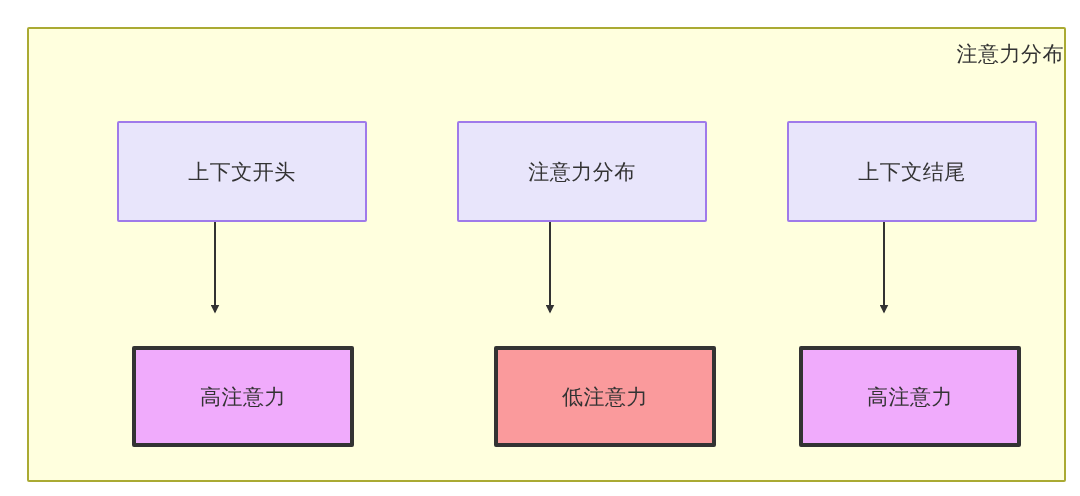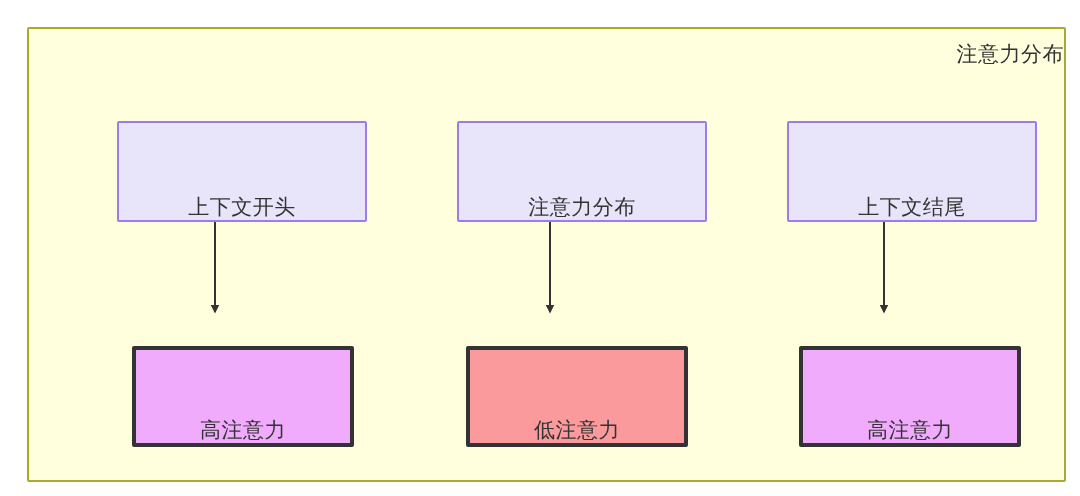--- a/index.html
+++ b/index.html
@@ -45,21 +45,21 @@
     line-height: 26px;
     letter-spacing: 0.5px;
     font-family: Liberation Serif, serif;
   }
 
   
   .node {
     position: absolute;
     box-sizing: border-box;
     display: flex;
-    align-items: flex-end;
+    align-items: center;
     justify-content: center;
     text-align: center;
   }
 
   .node-label {
     font-size: 21px;
     color: #333333;
     line-height: 26px;
     letter-spacing: 0.5px;
     white-space: nowrap;
@@ -80,21 +80,21 @@
 
   
   .node.attn {
     border: 4px solid #333333;
     border-radius: 2px;
     width: 222px;
     height: 101px;
     top: 317px;
   }
   .node.attn.high { background: #f0abfc; }
-  .node.attn.low  { background: #fa9a9c; }
+  .node.attn.low  { background: #fa9a9c; margin-left: 28px; }
   .node.attn.a0 { left: 103px; }
   .node.attn.a1 { left: 437px; }
   .node.attn.a2 { left: 770px; }
 
   
   .edges {
     position: absolute;
     left: 0;
     top: 0;
     width: 1080px;

